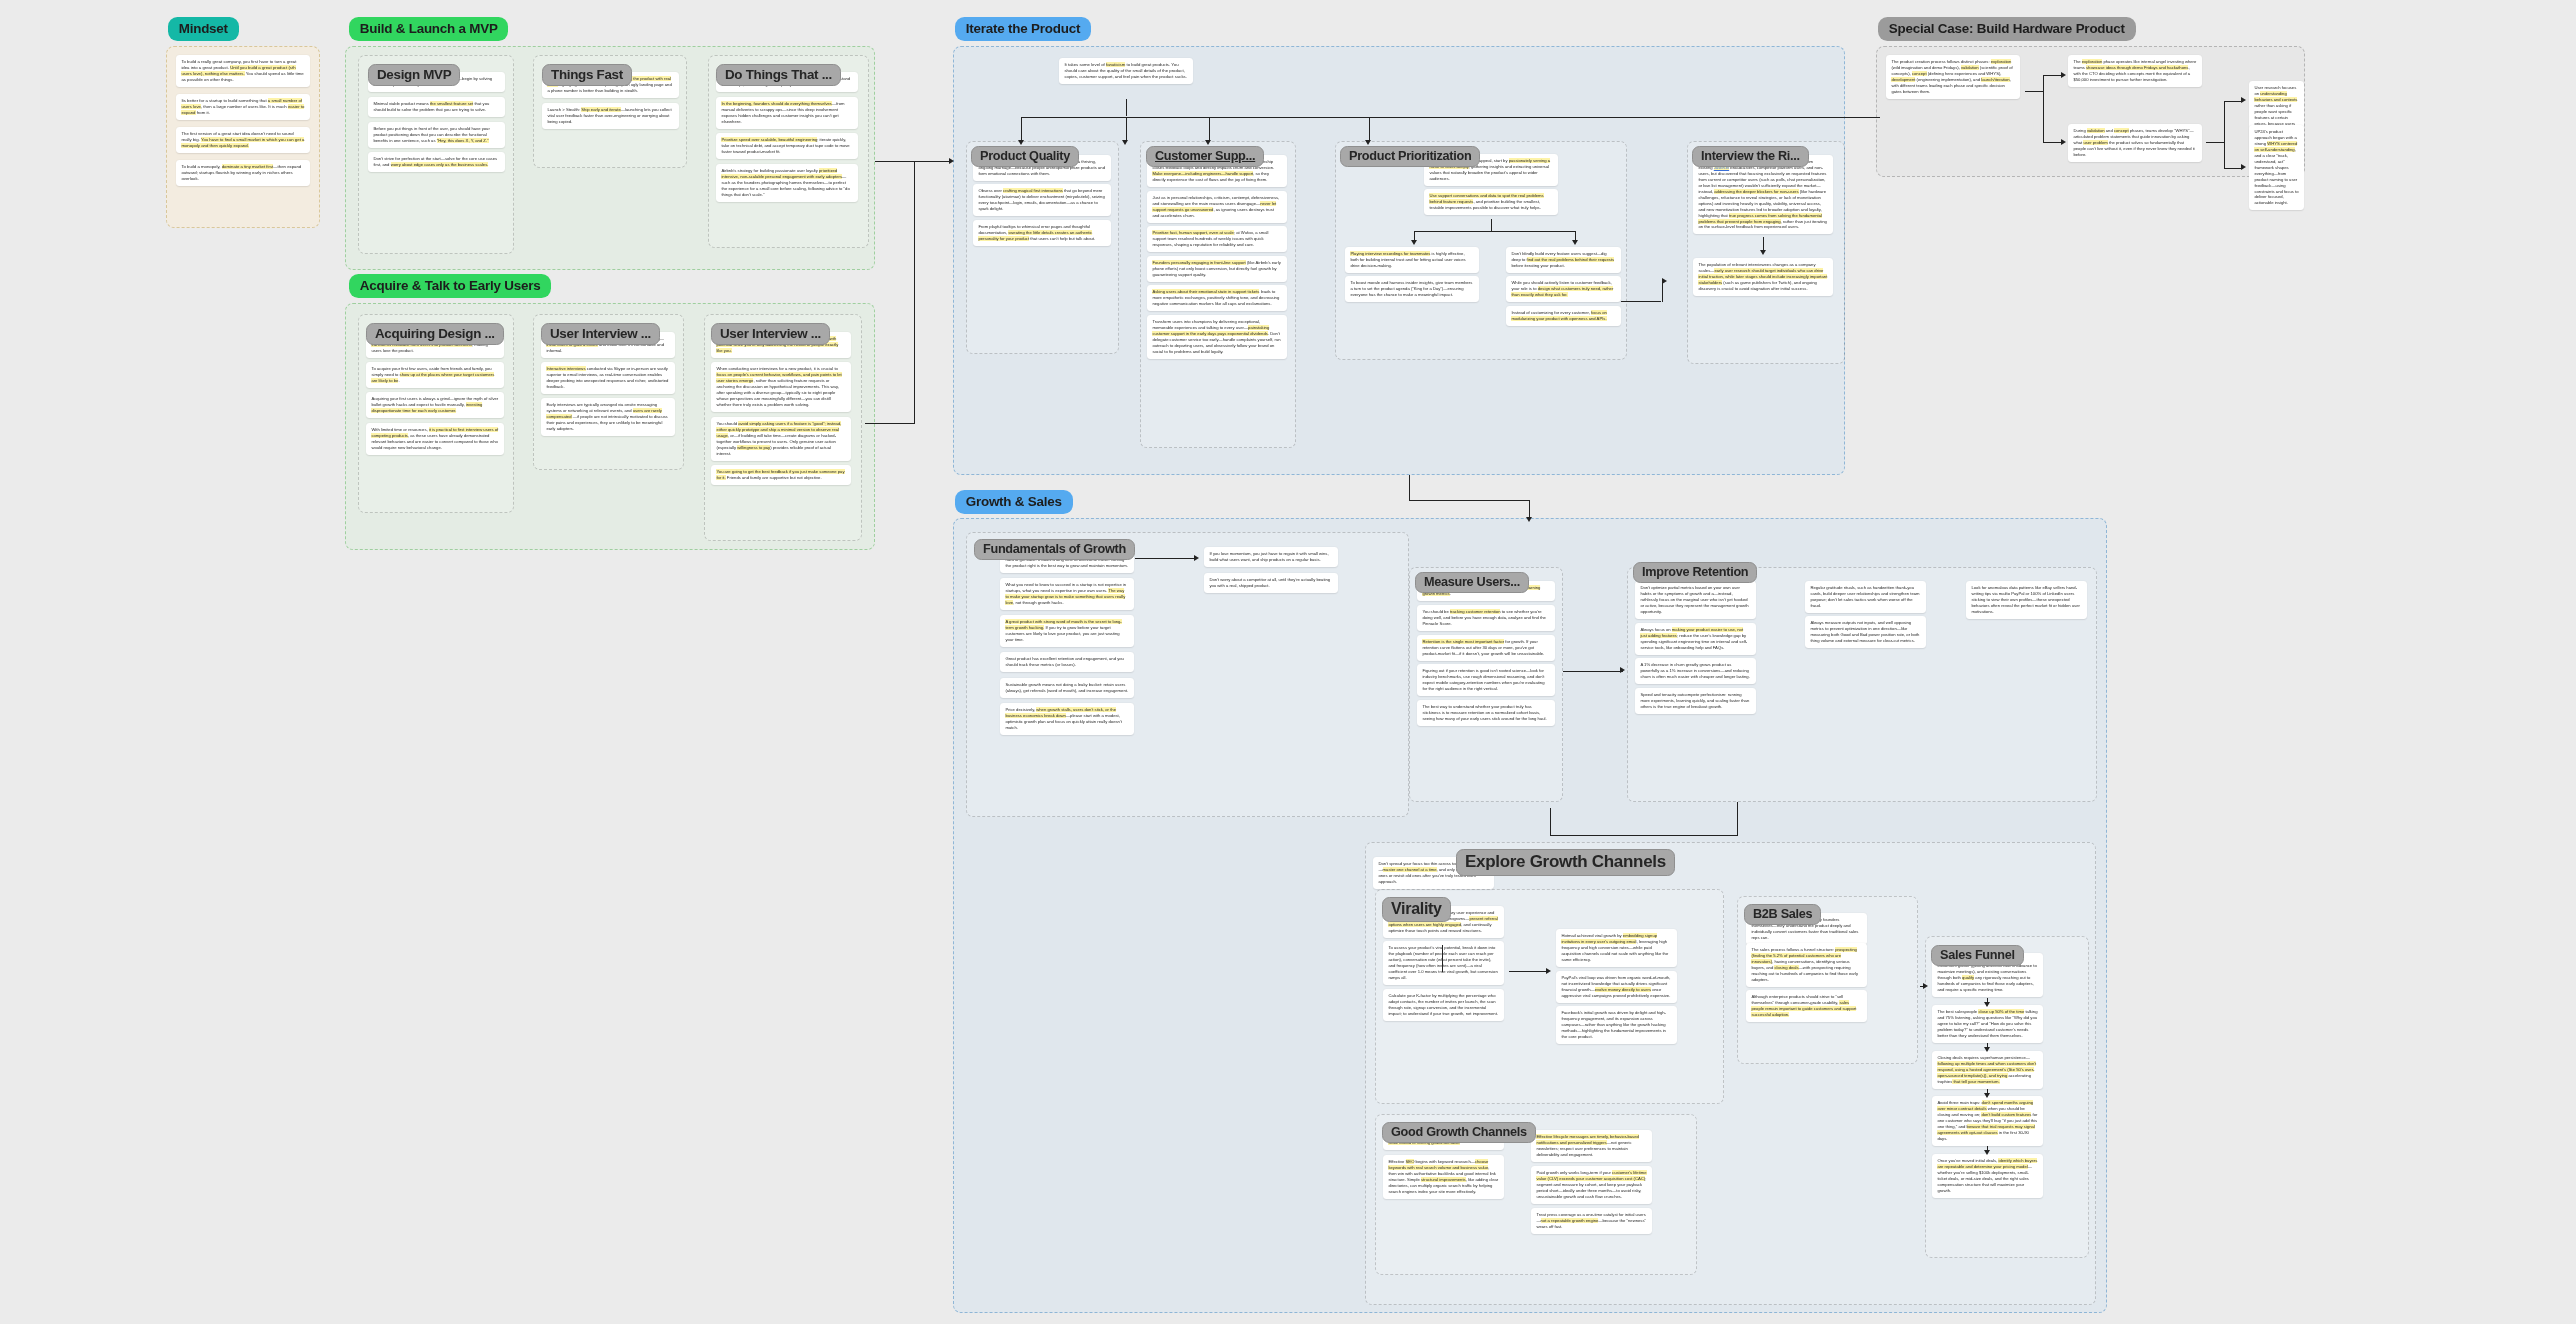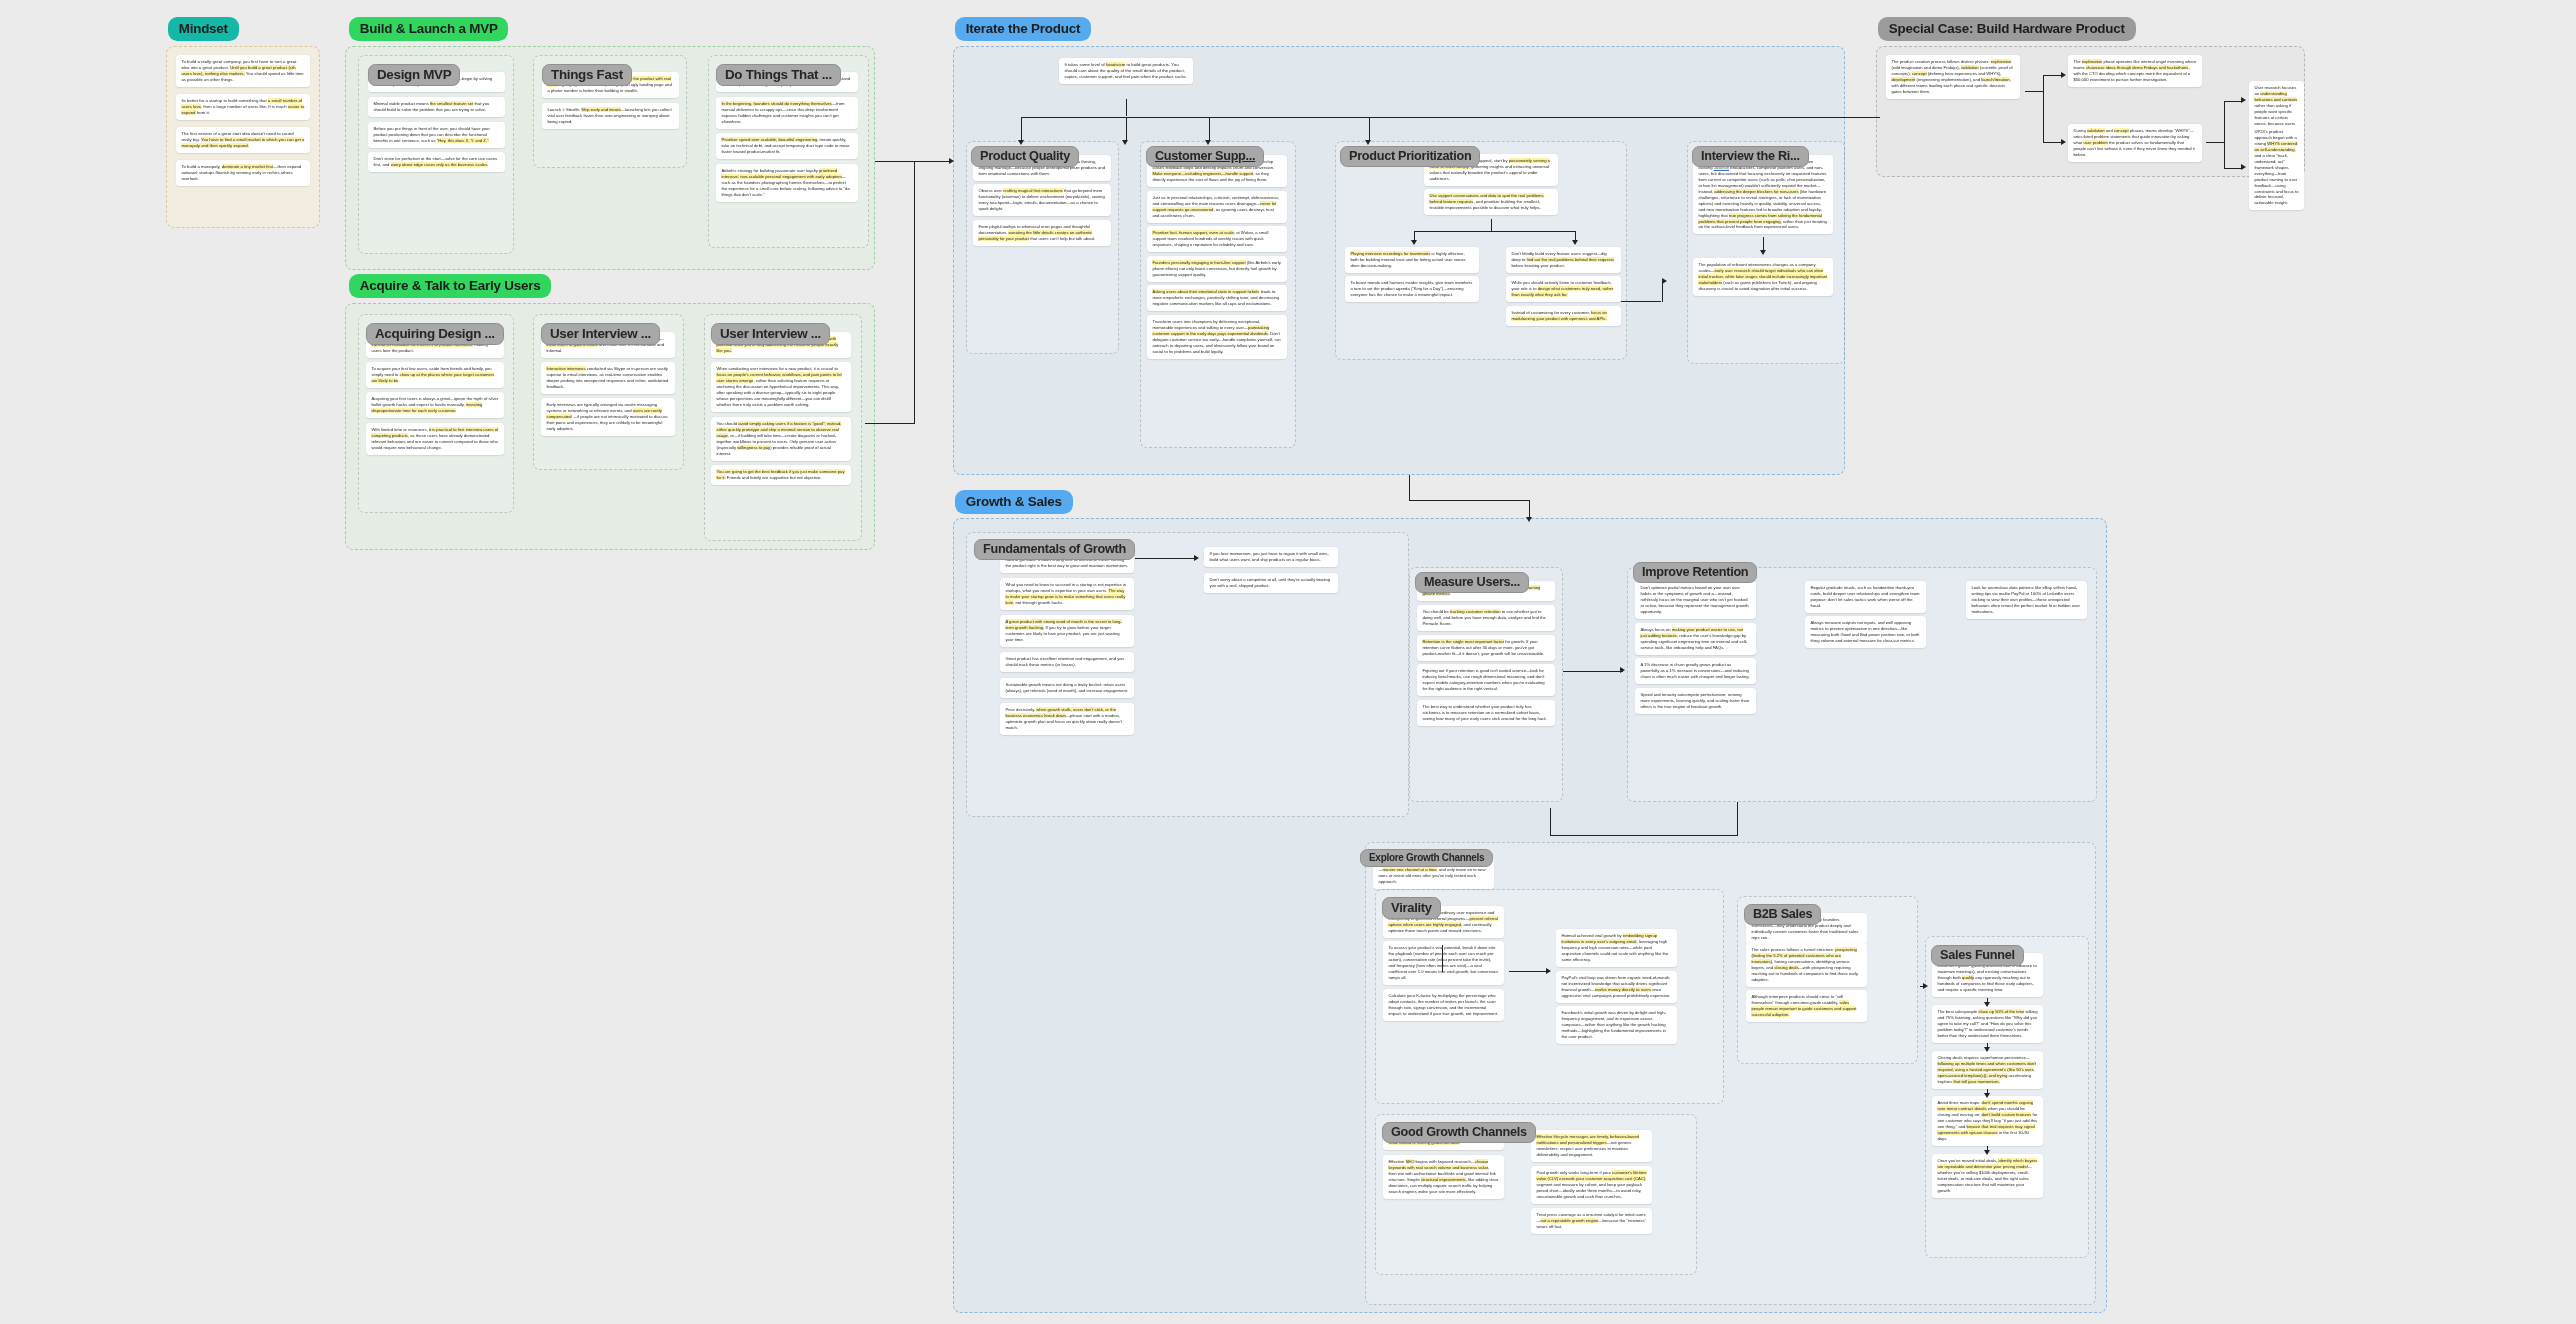--- a/index.html
+++ b/index.html
@@ -379,29 +379,29 @@
       <p>Look for anomalous data patterns like eBay sellers hand-writing tips via mailto PayPal or 100% of LinkedIn users sticking to view their own profiles—these unexpected behaviors often reveal the perfect market fit or hidden user motivations.</p>
     </div>
     <div class="ln lnh" style="left: 1563px; top: 671px; width: 60px;"></div>
     <div class="arw arw-r" style="left: 1620px; top: 667px;"></div>
     <div class="ln lnh" style="left: 1564px; top: 671px; width: 0px;"></div>
     <div class="ln lnv" style="left: 1409px; top: 475px; height: 25.5px;"></div>
     <div class="ln lnh" style="left: 1409px; top: 500px; width: 121px;"></div>
     <div class="ln lnv" style="left: 1529px; top: 500px; height: 20px;"></div>
     <div class="arw arw-d" style="left: 1526px; top: 517px;"></div>
     <div class="group" style="left: 1365px; top: 842px; width: 731px; height: 463px;"></div>
-    <div class="grp-pill" style="left: 1360px; top: 849px; font-size: 10px;">Explore Growth Channels</div>
+    <div class="grp-pill" style="left: 1456px; top: 849px; font-size: 17px;">Explore Growth Channels</div>
     <div class="card" style="left: 1373px; top: 857px; width: 121px; font-size: 4.2px;">
       <p>Don't spread your focus too thin across too many channels—<mark>master one channel at a time</mark>, and only move on to new ones or revisit old ones after you've truly tested each approach.</p>
     </div>
     <div class="ln lnv" style="left: 1737px; top: 802px; height: 34px;"></div>
     <div class="ln lnh" style="left: 1550px; top: 835px; width: 188px;"></div>
     <div class="ln lnv" style="left: 1550px; top: 808px; height: 27px;"></div>
     <div class="group" style="left: 1375px; top: 889px; width: 349px; height: 215px;"></div>
-    <div class="grp-pill" style="left: 1382px; top: 897px; font-size: 13px;">Virality</div>
+    <div class="grp-pill" style="left: 1382px; top: 897px; font-size: 16px;">Virality</div>
     <div class="card" style="left: 1383px; top: 906px; width: 121px; font-size: 4.2px;">
       <p>Virality comes from an extraordinary user experience and thoughtfully engineered referral programs—<mark>present referral options when users are highly engaged</mark>, and continually optimize those touch points and reward structures.</p>
     </div>
     <div class="card" style="left: 1383px; top: 941px; width: 121px; font-size: 4.2px;">
       <p>To assess your product's viral potential, break it down into the playbook (number of people each user can reach per action), conversation rate (what percent take the invite), and frequency (how often invites are sent)—a viral coefficient over 1.0 means true viral growth, but conversion ramps all.</p>
     </div>
     <div class="card" style="left: 1383px; top: 989px; width: 121px; font-size: 4.2px;">
       <p>Calculate your K-factor by multiplying the percentage who adopt contacts, the number of invites per launch, the scan through rate, signup conversion, and the incremental impact; to understand if your true growth, net improvement.</p>
     </div>
     <div class="card" style="left: 1556px; top: 929px; width: 121px; font-size: 4.2px;">

